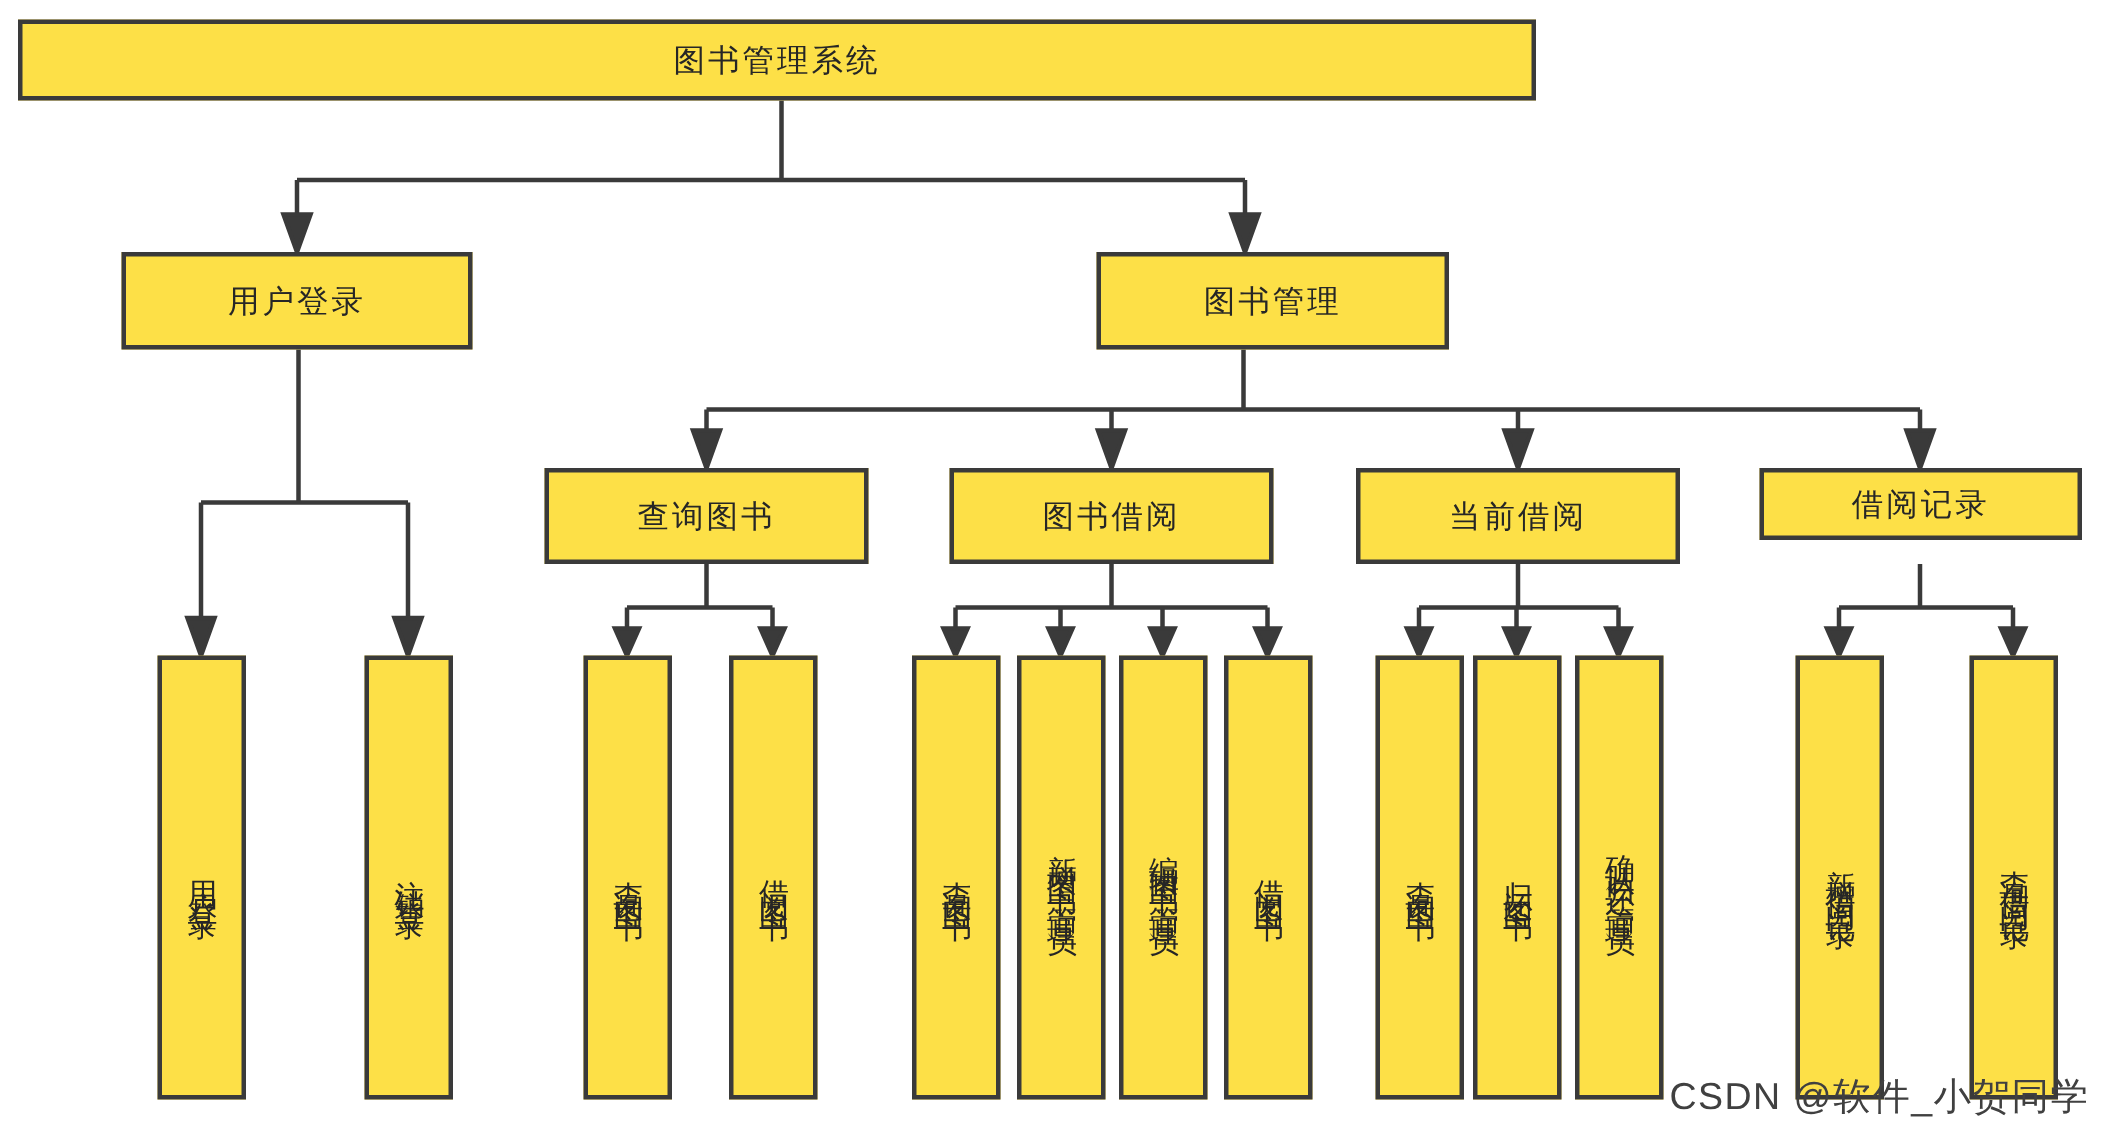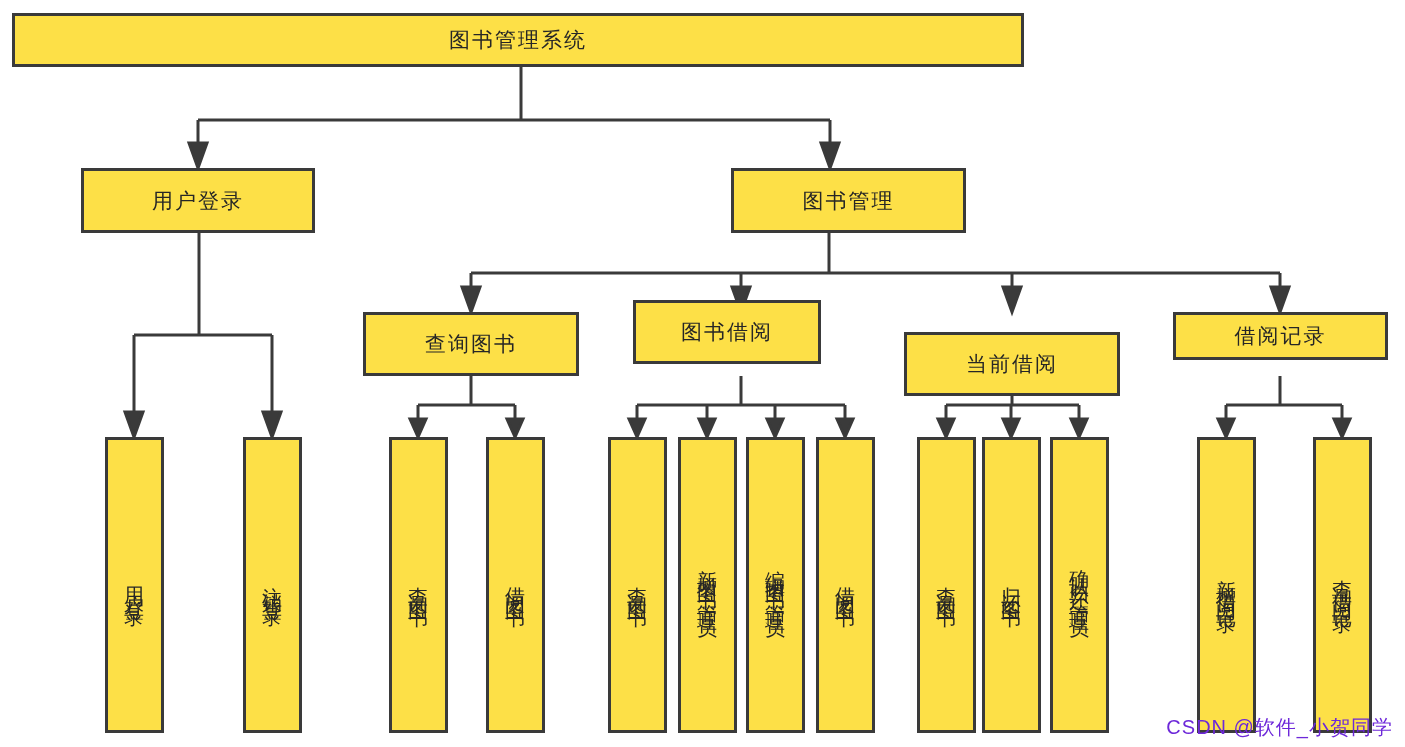--- a/index.html
+++ b/index.html
@@ -39,45 +39,45 @@
     letter-spacing: 7px;
     line-height: 1;
   }
   
   .n-root  { left: 12px;  top: 13px;  width: 1012px; height: 54px; }
   
   .n-login { left: 81px;  top: 168px; width: 234px;  height: 65px; }
   .n-mgmt  { left: 731px; top: 168px; width: 235px;  height: 65px; }
   
   .n-newbook { left: 363px;  top: 312px; width: 216px; height: 64px; }
-  .n-borrow  { left: 633px;  top: 300px; width: 188px; height: 64px; text-align: center; }
-  .n-current { left: 904px;  top: 332px; width: 216px; height: 64px; }
+  .n-borrow  { left: 633px;  top: 312px; width: 216px; height: 64px; text-align: center; }
+  .n-current { left: 904px;  top: 312px; width: 216px; height: 64px; }
   .n-records { left: 1173px; top: 312px; width: 215px; height: 48px; }
   
   .leaf { top: 437px; width: 59px; height: 296px; }
   .l1  { left: 105px;  }
   .l2  { left: 243px;  }
   .l3  { left: 389px;  }
   .l4  { left: 486px;  }
   .l5  { left: 608px;  }
   .l6  { left: 678px;  }
   .l7  { left: 746px;  }
   .l8  { left: 816px;  }
   .l9  { left: 917px;  }
   .l10 { left: 982px;  }
   .l11 { left: 1050px; }
   .l12 { left: 1197px; }
   .l13 { left: 1313px; }
   .watermark {
     position: absolute;
     right: 12px;
     top: 714px;
-    font-size: 20px;
+    font-size: 25px;
     letter-spacing: 1px;
-    color: #6d28d9;
+    color: #404040;
     white-space: nowrap;
   }
 </style>
 </head>
 <body>
 
 <div class="canvas">
 
   <svg class="connectors" viewBox="0 0 1405 747">
 

